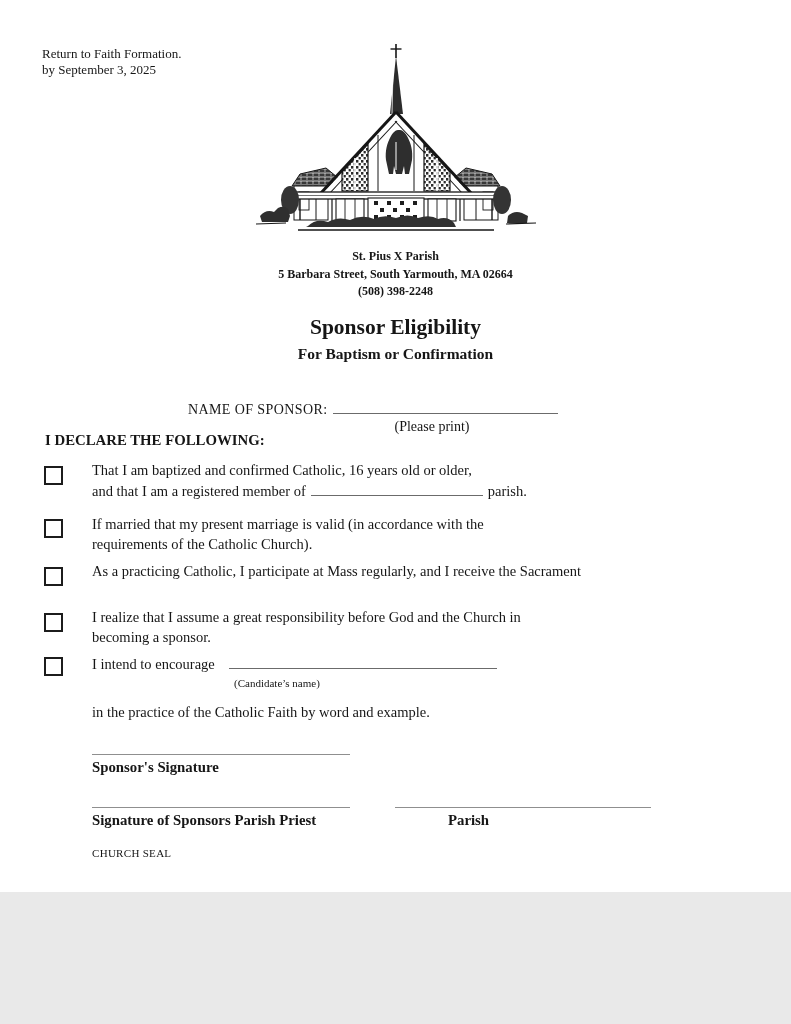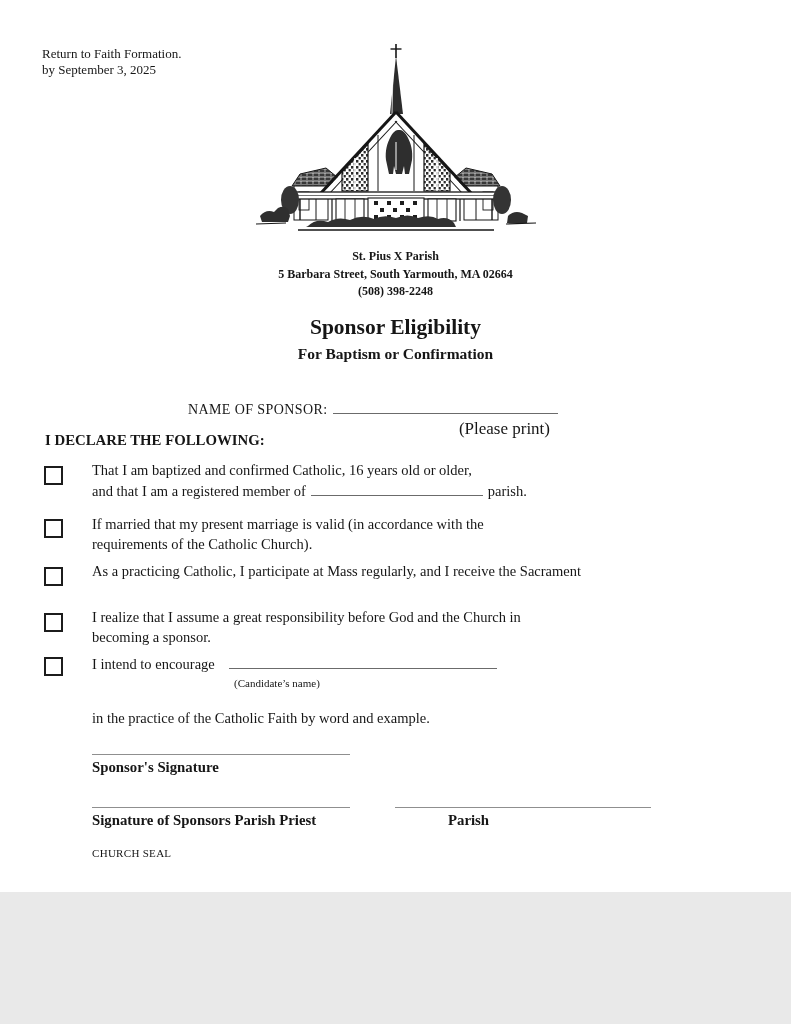--- a/index.html
+++ b/index.html
@@ -27,31 +27,31 @@
   .form-title{left:0;top:315px;width:791px;text-align:center;
     font-weight:bold;font-size:21.5px;}
   .form-subtitle{left:0;top:345px;width:791px;text-align:center;
     font-weight:bold;font-size:15.5px;}
 
   
   .sponsor-row{left:188px;top:399px;font-size:14px;white-space:nowrap;}
   .sponsor-row .lbl{letter-spacing:.4px;}
   .blank{display:inline-block;border-bottom:1px solid #6b6b6b;height:14px;vertical-align:baseline;}
   .sponsor-blank{width:225px;margin-left:6px;}
-  .please-print{left:350px;top:419px;width:200px;text-align:right;font-size:17px;}
+  .please-print{left:332px;top:419px;width:200px;text-align:center;font-size:14px;}
 
   .declare-heading{left:45px;top:432px;font-weight:bold;font-size:14.8px;}
 
   
   .checkbox{width:15px;height:15px;border:2px solid #1c1c1c;background:#fff;}
   .item-text{font-size:14.5px;line-height:19.5px;width:590px;}
   .blank-parish{width:172px;margin:0 5px;}
   .blank-candidate{width:268px;margin-left:14px;}
   .candidate-hint{font-weight:normal;font-size:11px;text-align:left;width:268px;margin-left:142px;margin-top:-1px;}
-  .item-line3{margin-top:16px;}
+  .item-line3{margin-top:10px;}
 
   
   .sig-line{border-bottom:1px solid #8f8f8f;height:0;}
   .sig-label{font-weight:bold;font-size:14.8px;}
   .seal{left:92px;top:847px;font-size:11px;letter-spacing:.3px;}
 </style>
 </head>
 <body>
 
 <div class="page">

